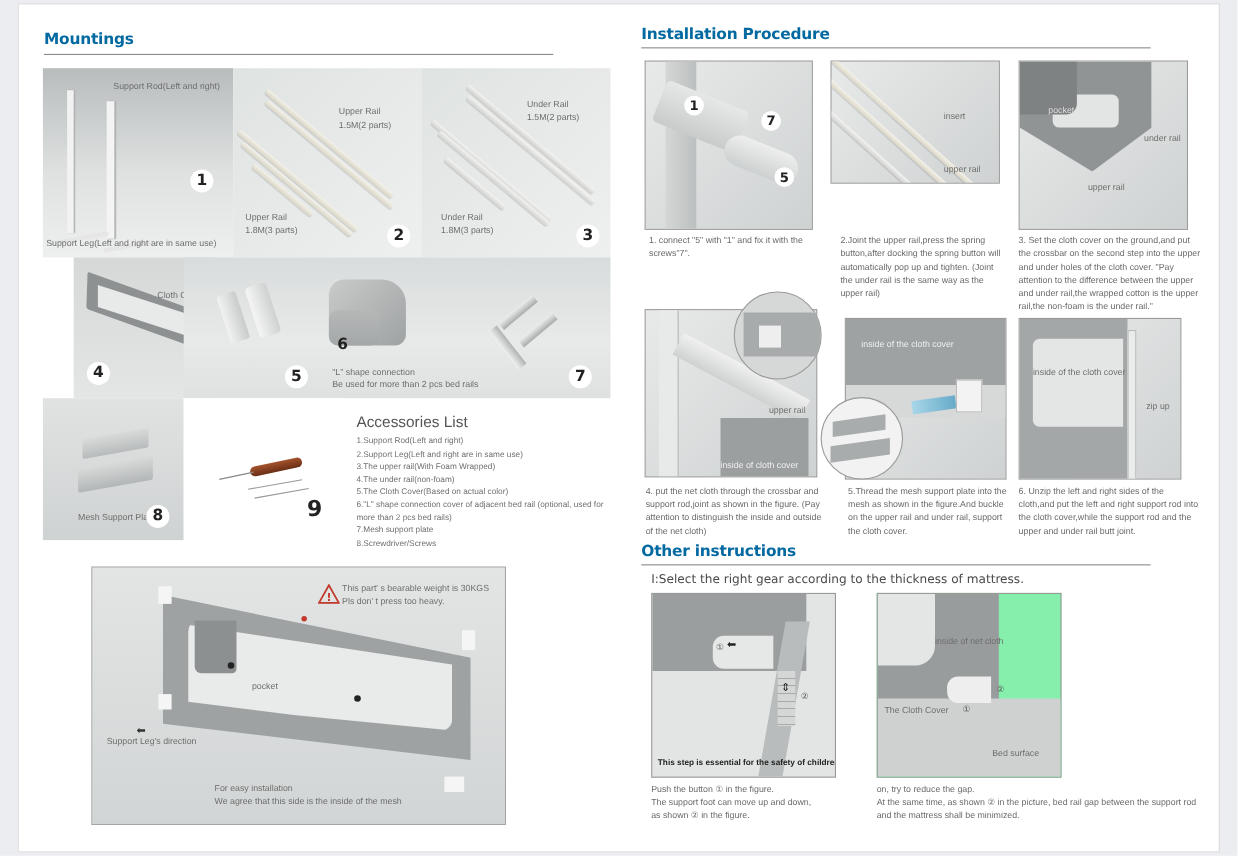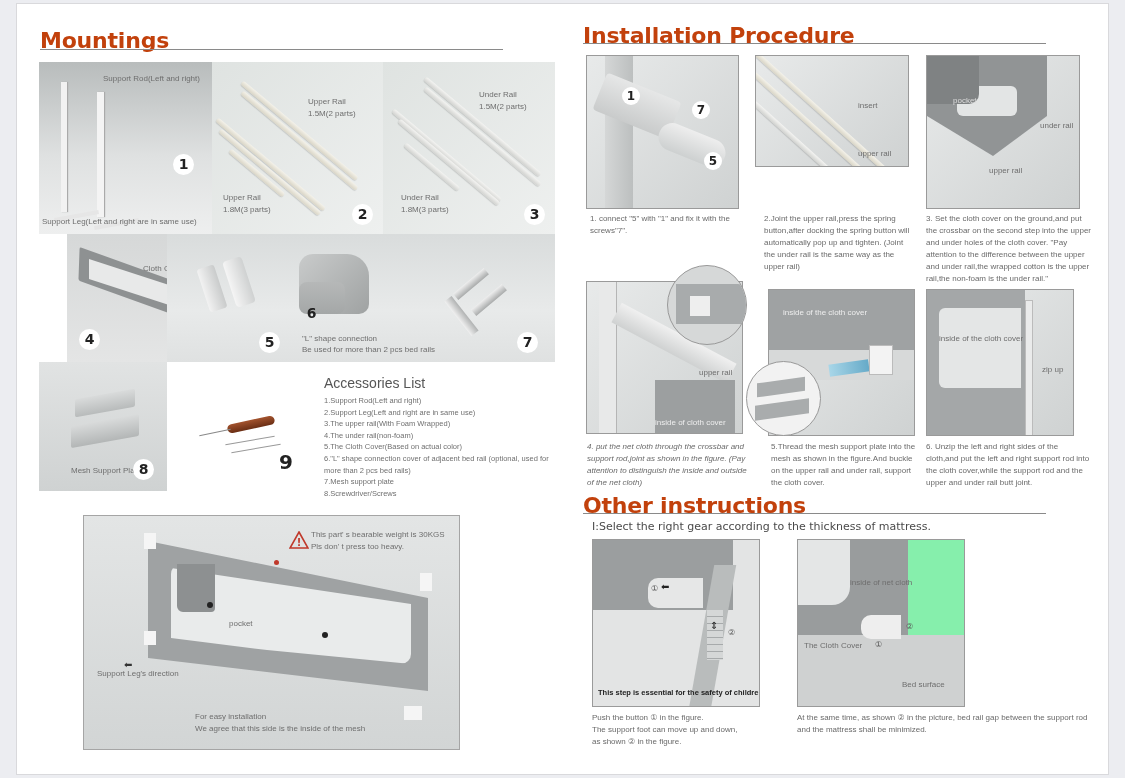--- a/index.html
+++ b/index.html
@@ -1,20 +1,20 @@
 <!DOCTYPE html>
 <html><head>
 <meta charset="utf-8">
 <style>
   * { box-sizing: border-box; margin: 0; padding: 0; }
   html, body { width: 1125px; height: 778px; overflow: hidden; }
   body { background: #ecedf1; font-family: "DejaVu Sans", sans-serif; color: #555; position: relative; }
   .sheet { position: absolute; left: 16px; top: 3px; width: 1093px; height: 772px; background: #fff; border: 1px solid #d9d9dc; }
   .abs { position: absolute; }
-  .h1 { font-family: "DejaVu Sans", sans-serif; font-weight: bold; font-size: 22px; color: #c2410c; letter-spacing: -0.2px; }
+  .h1 { font-family: "DejaVu Sans", sans-serif; font-weight: bold; font-size: 14px; color: #0369a1; letter-spacing: -0.2px; }
   .rule { position: absolute; height: 1px; background: #8a8a8a; }
   .tile { position: absolute; overflow: hidden; }
   .lbl { position: absolute; font-family: "Liberation Sans", sans-serif; font-size: 8px; color: #6e6e6e; line-height: 1.25; white-space: nowrap; }
   .num { position: absolute; width: 21px; height: 21px; border-radius: 50%; background: #fff; color: #222; font-family: "DejaVu Sans", sans-serif; font-weight: bold; font-size: 14px; text-align: center; line-height: 21px; }
   .numplain { position: absolute; color: #222; font-family: "DejaVu Sans", sans-serif; font-weight: bold; font-size: 20px; }
   .rail { position: absolute; height: 5px; border-radius: 3px; background: linear-gradient(#f4f2ea, #d9d5c6); transform-origin: left center; box-shadow: 0 1px 1px rgba(0,0,0,.15); }
   .rail.gray { background: linear-gradient(#f4f4f2, #d2d3d0); }
   .cap { position: absolute; font-family: "Liberation Sans", sans-serif; font-size: 8px; line-height: 12px; color: #6a6a6a; }
   .stepimg { position: absolute; border: 1px solid #9a9a9a; overflow: hidden; background: linear-gradient(135deg, #e8eaea, #cfd2d2); }
   .accs-title { position: absolute; font-family: "Liberation Sans", sans-serif; font-size: 14px; color: #555; }
@@ -170,21 +170,21 @@
   <div class="abs" style="left:12px;top:0;width:18px;height:153px;background:#e8e9e9;border-right:1px solid #b5b5b5;"></div>
   <div class="abs" style="left:22px;top:50px;width:130px;height:22px;background:linear-gradient(180deg,#f0f0f0,#cfd1d1);transform:rotate(28deg);"></div>
   <div class="abs" style="left:68px;top:98px;width:80px;height:55px;background:#9c9fa0;"></div>
   <div class="lbl" style="left:112px;top:86px;">upper rail</div>
   <div class="lbl" style="left:68px;top:136px;color:#eee;">inside of cloth cover</div>
 </div>
 <div class="circle-inset" style="left:667px;top:265px;width:80px;height:80px;">
   <div class="abs" style="left:8px;top:18px;width:70px;height:40px;background:#a8abac;border-radius:0 8px 0 0;"></div>
   <div class="abs" style="left:22px;top:30px;width:20px;height:20px;background:#eee;"></div>
 </div>
-<div class="cap" style="left:587px;top:441px;width:160px;font-style:italic;">4. put the net cloth through the crossbar and support rod,joint as shown in the figure. (Pay attention to distinguish the inside and outside of the net cloth)</div>
+<div class="cap" style="left:587px;top:441px;width:160px;">4. put the net cloth through the crossbar and support rod,joint as shown in the figure. (Pay attention to distinguish the inside and outside of the net cloth)</div>
 
 <div class="stepimg" style="left:768px;top:289px;width:147px;height:147px;">
   <div class="abs" style="left:0;top:0;width:147px;height:60px;background:#9fa2a3;"></div>
   <div class="abs" style="left:0;top:60px;width:147px;height:30px;background:#d7d9d9;"></div>
   <div class="abs" style="left:60px;top:72px;width:40px;height:12px;background:linear-gradient(90deg,#a8d6e8,#66aac8);transform:rotate(-8deg);"></div>
   <div class="abs" style="left:100px;top:55px;width:24px;height:30px;background:#f3f3f3;border:1px solid #bbb;"></div>
   <div class="lbl" style="left:14px;top:18px;color:#eee;">inside of the cloth cover</div>
 </div>
 <div class="circle-inset" style="left:746px;top:361px;width:75px;height:75px;background:#f2f2f2;">
   <div class="abs" style="left:10px;top:18px;width:48px;height:14px;background:#a9acad;transform:skewY(-8deg);"></div>
@@ -227,15 +227,16 @@
   <div class="abs" style="left:0;top:0;width:52px;height:65px;background:#e4e6e6;border-radius:0 0 18px 0;"></div>
   <div class="abs" style="left:0;top:95px;width:168px;height:73px;background:#cfd1d1;"></div>
   <div class="abs" style="left:63px;top:75px;width:40px;height:24px;background:#eee;border-radius:10px 0 0 10px;"></div>
   <div class="lbl" style="left:52px;top:38px;">inside of net cloth</div>
   <div class="lbl" style="left:6px;top:101px;">The Cloth Cover</div>
   <div class="lbl" style="left:104px;top:140px;">Bed surface</div>
   <div class="lbl" style="left:77px;top:100px;color:#555;">①</div>
   <div class="lbl" style="left:108px;top:82px;color:#555;">②</div>
 </div>
 <div class="cap" style="left:797px;top:712px;width:300px;">
+  <div>on, try to reduce the gap.</div>
   <div>At the same time, as shown ② in the picture, bed rail gap between the support rod</div>
   <div>and the mattress shall be minimized.</div>
 </div>
 
 </body></html>

